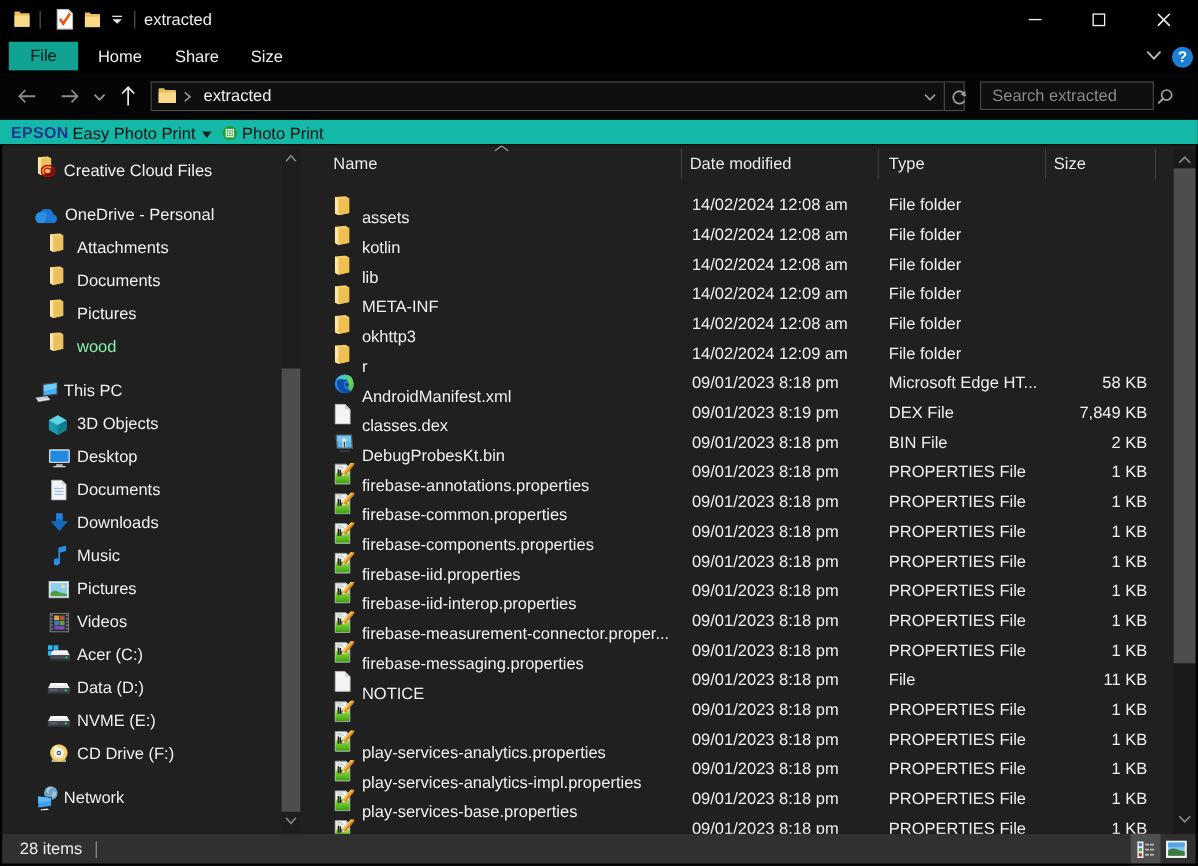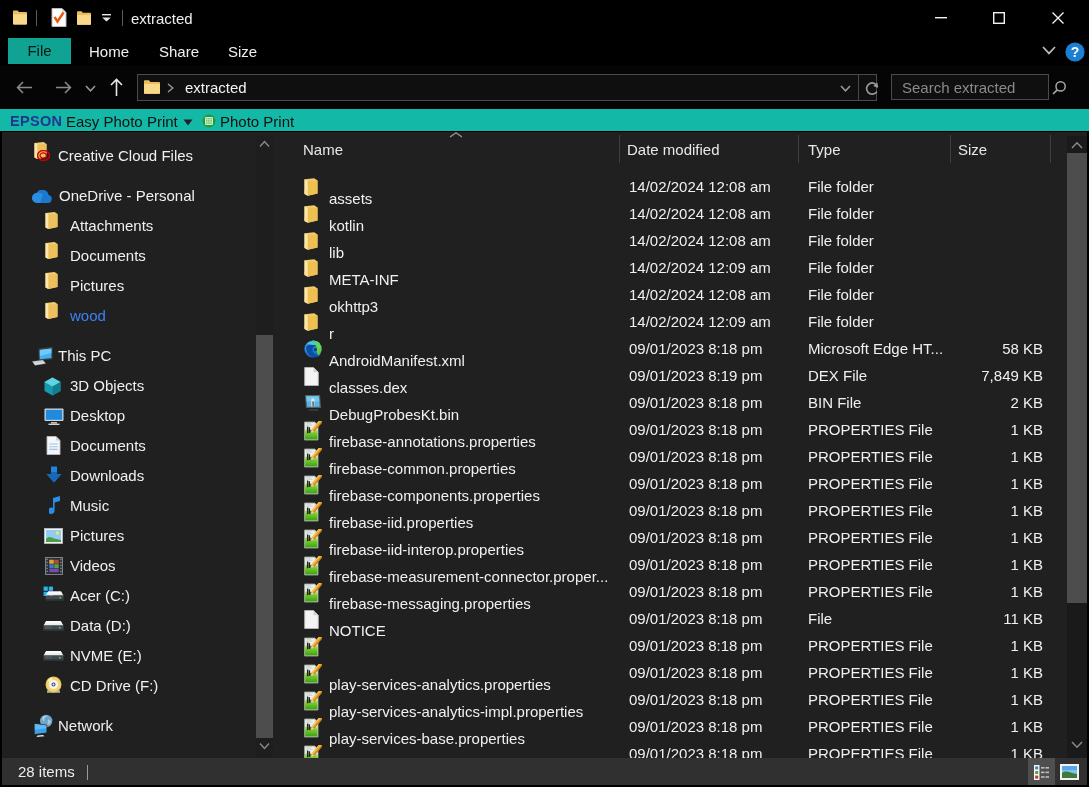--- a/index.html
+++ b/index.html
@@ -176,21 +176,21 @@
           <path d="M0.5 1 L9.5 0 L12.5 2 L12.5 15 L3.5 17 L0.5 15.5 Z" fill="#f2cd72"></path>
           <path d="M0.5 1 L3.5 2.6 L3.5 17 L0.5 15.5 Z" fill="#fbe7a9"></path>
           <path d="M3.5 2.6 L12.5 2 L12.5 15 L3.5 17 Z" fill="#ecc05c"></path>
         </svg>
         <div class="abs" style="left:70px;top:145px;font-size:15px;color:#f0f0f0;white-space:nowrap">Pictures</div>
         <svg class="abs" style="left:45px;top:170px" width="13" height="17" viewBox="0 0 13 17">
           <path d="M0.5 1 L9.5 0 L12.5 2 L12.5 15 L3.5 17 L0.5 15.5 Z" fill="#f2cd72"></path>
           <path d="M0.5 1 L3.5 2.6 L3.5 17 L0.5 15.5 Z" fill="#fbe7a9"></path>
           <path d="M3.5 2.6 L12.5 2 L12.5 15 L3.5 17 Z" fill="#ecc05c"></path>
         </svg>
-        <div class="abs" style="left:70px;top:175px;font-size:15px;color:#3b82f6;white-space:nowrap">wood</div>
+        <div class="abs" style="left:70px;top:175px;font-size:15px;color:#86efac;white-space:nowrap">wood</div>
         <svg class="abs" style="left:31px;top:214px" width="23" height="22" viewBox="0 0 23 22">
           <path d="M7.6 2.6 L21.6 0.8 L21.6 13.2 L7.6 14.8 Z" fill="#3a3f44"></path>
           <path d="M8.8 3.9 L20.4 2.4 L20.4 11.9 L8.8 13.3 Z" fill="#42b0f5"></path>
           <path d="M8.8 3.9 L20.4 2.4 L20.4 7 L8.8 10 Z" fill="#6ecaf8"></path>
           <path d="M1.5 15.6 L11.8 14.2 L14.6 17.4 L4 19.2 Z" fill="#e9ecef"></path>
           <path d="M1.5 15.6 L11.8 14.2 L14.6 17.4 L4 19.2 Z" fill="none" stroke="#9aa0a6" stroke-width="0.5"></path>
           <path d="M3 16.4 L12.2 15 M4.2 17.3 L13.2 15.8" stroke="#b8bec4" stroke-width="0.7"></path>
         </svg>
         <div class="abs" style="left:58px;top:215px;font-size:15px;color:#f0f0f0;white-space:nowrap">This PC</div>
         <svg class="abs" style="left:44px;top:245px" width="17" height="19" viewBox="0 0 17 19">

